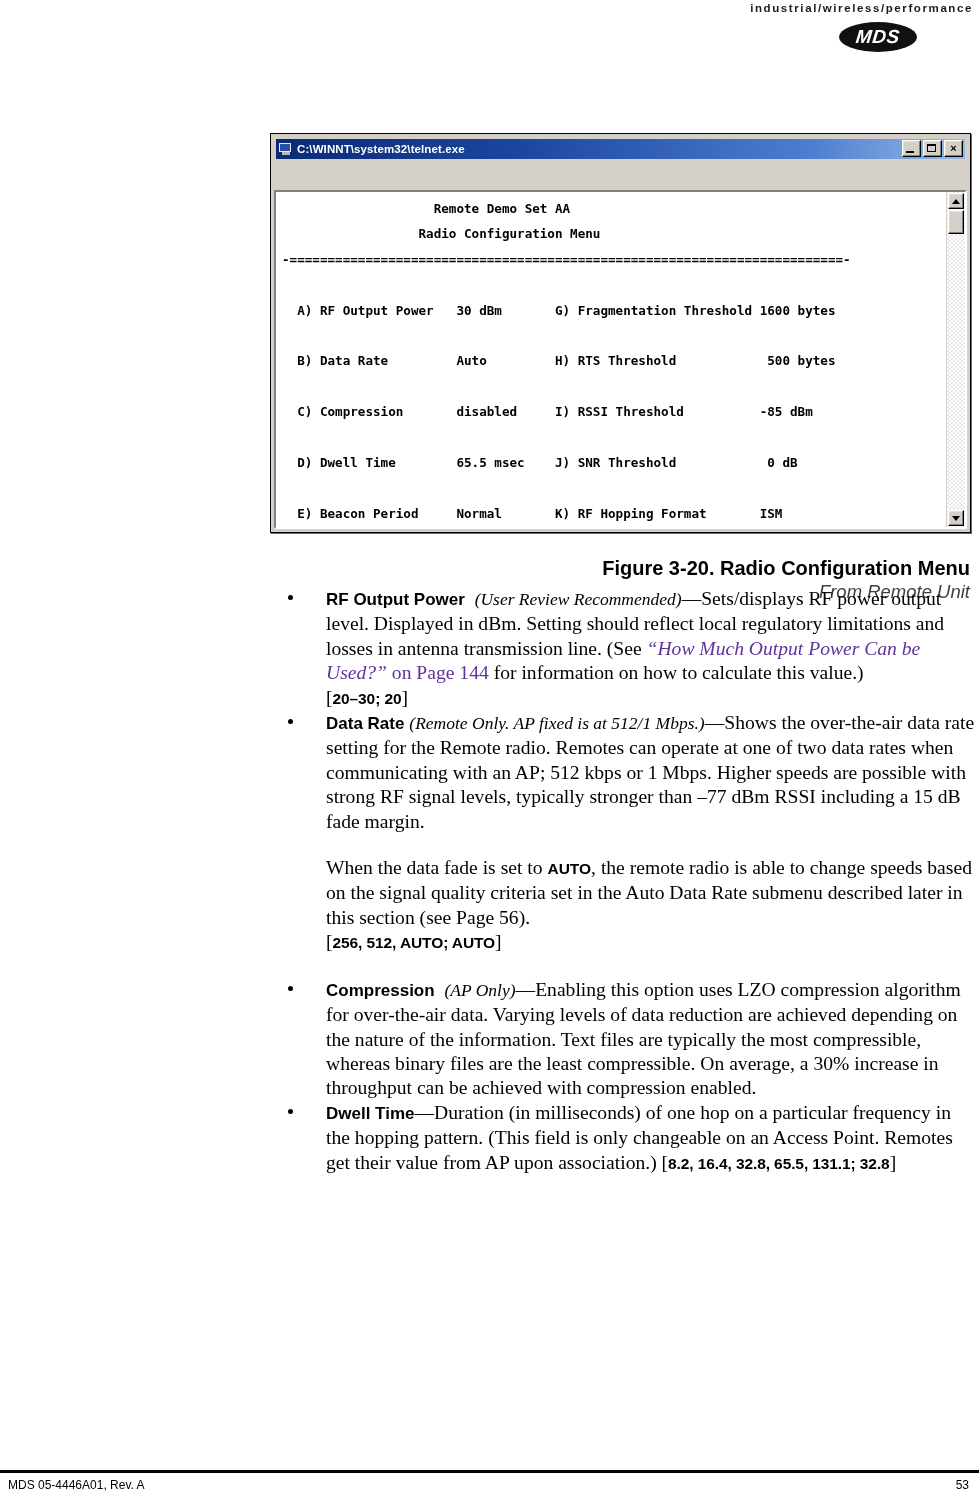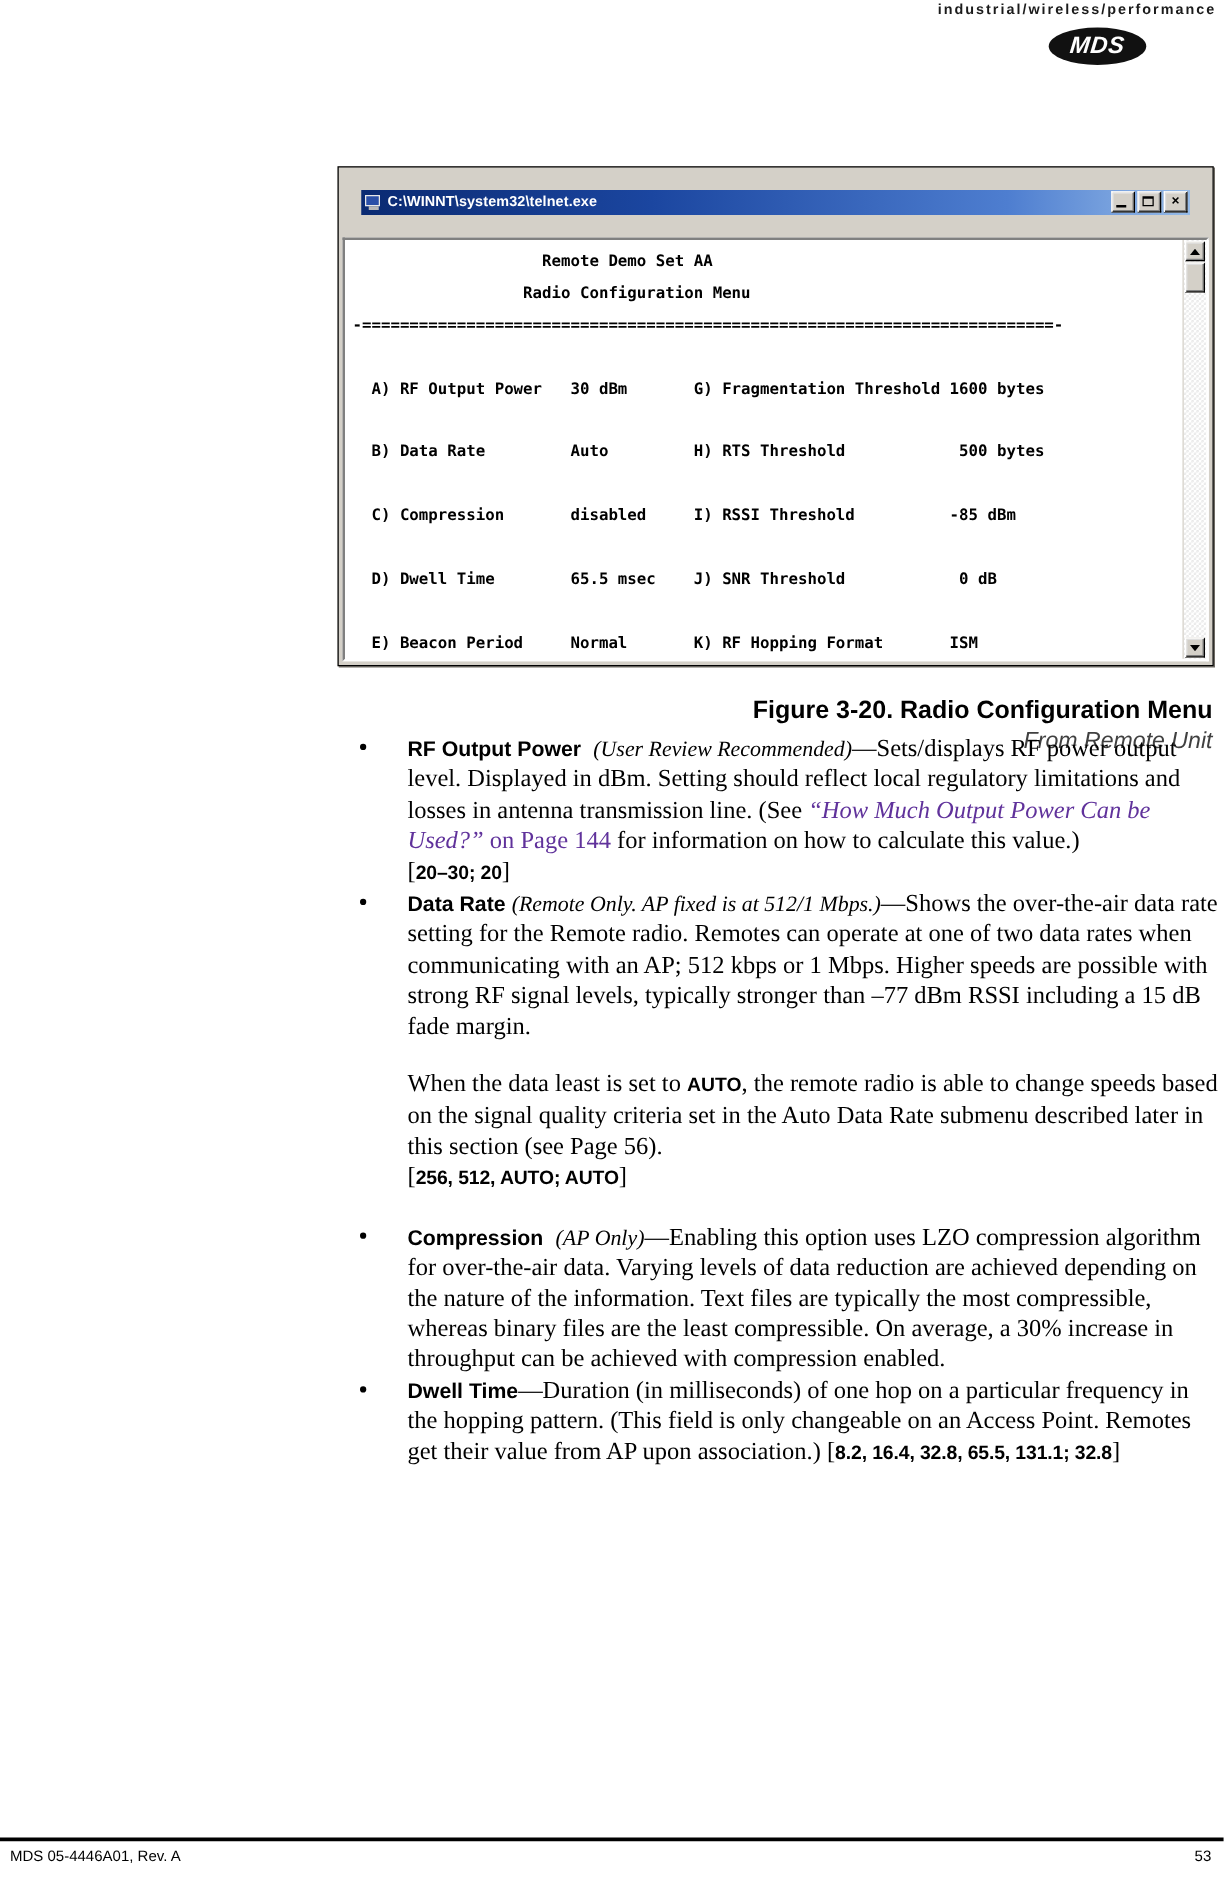--- a/index.html
+++ b/index.html
@@ -34,21 +34,21 @@
 
   
   #telnet-window{
     position:absolute;left:270px;top:133px;width:701px;height:400px;
     background:#d4d0c8;
     border:1px solid #000000;
     box-sizing:border-box;
     box-shadow:1px 1px 0 #6e6a63;
   }
   #titlebar{
-    height:20px;margin:18px;
+    height:20px;margin:5px;
     background:linear-gradient(to right,#0a2a72 0%,#1b46a0 35%,#4e7ed0 78%,#96bbe8 100%);
     display:flex;align-items:center;
     position:relative;
   }
   #titlebar-icon{
     width:14px;height:13px;margin-left:3px;margin-right:4px;
     position:relative;flex:none;
   }
   #titlebar-icon .mon{
     position:absolute;left:0;top:0;width:12px;height:9px;
@@ -282,21 +282,21 @@
   </div>
 
   <div class="bullet-item">
     <span class="dot"></span>
     <span class="term">Data Rate</span><span>&nbsp;</span><span class="qual">(Remote Only. AP fixed is at 512/1 Mbps.)</span><span>—Shows the over-the-air data rate setting for the Remote radio. Remotes can operate at one of two data rates when communicating with an AP; 512 kbps or 1 Mbps. Higher speeds are possible with strong RF signal levels, typically stronger than –77 dBm RSSI including a 15 dB fade margin.</span>
   </div>
 
   <div class="gap"></div>
 
   <div class="plain-para">
-    <span>When the data least is set to </span><span class="sc">AUTO</span><span>, the remote radio is able to change speeds based on the signal quality criteria set in the Auto Data Rate submenu described later in this section (see Page 56).</span>
+    <span>When the data fade is set to </span><span class="sc">AUTO</span><span>, the remote radio is able to change speeds based on the signal quality criteria set in the Auto Data Rate submenu described later in this section (see Page 56).</span>
     <div>[<span class="rng">256, 512, AUTO; AUTO</span>]</div>
   </div>
 
   <div class="gap"></div>
 
   <div class="bullet-item">
     <span class="dot"></span>
     <span class="term">Compression</span><span>&nbsp;&nbsp;</span><span class="qual">(AP Only)</span><span>—Enabling this option uses LZO compression algorithm for over-the-air data. Varying levels of data reduction are achieved depending on the nature of the information. Text files are typically the most compressible, whereas binary files are the least compressible. On average, a 30% increase in throughput can be achieved with compression enabled.</span>
   </div>
 

